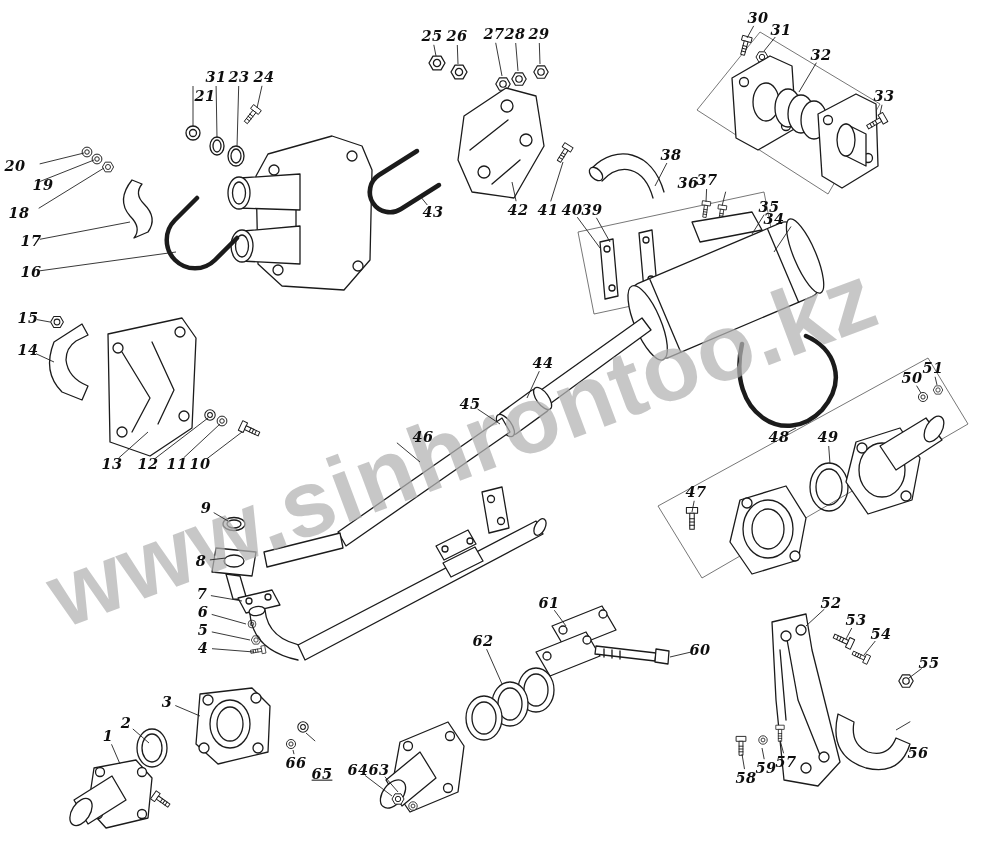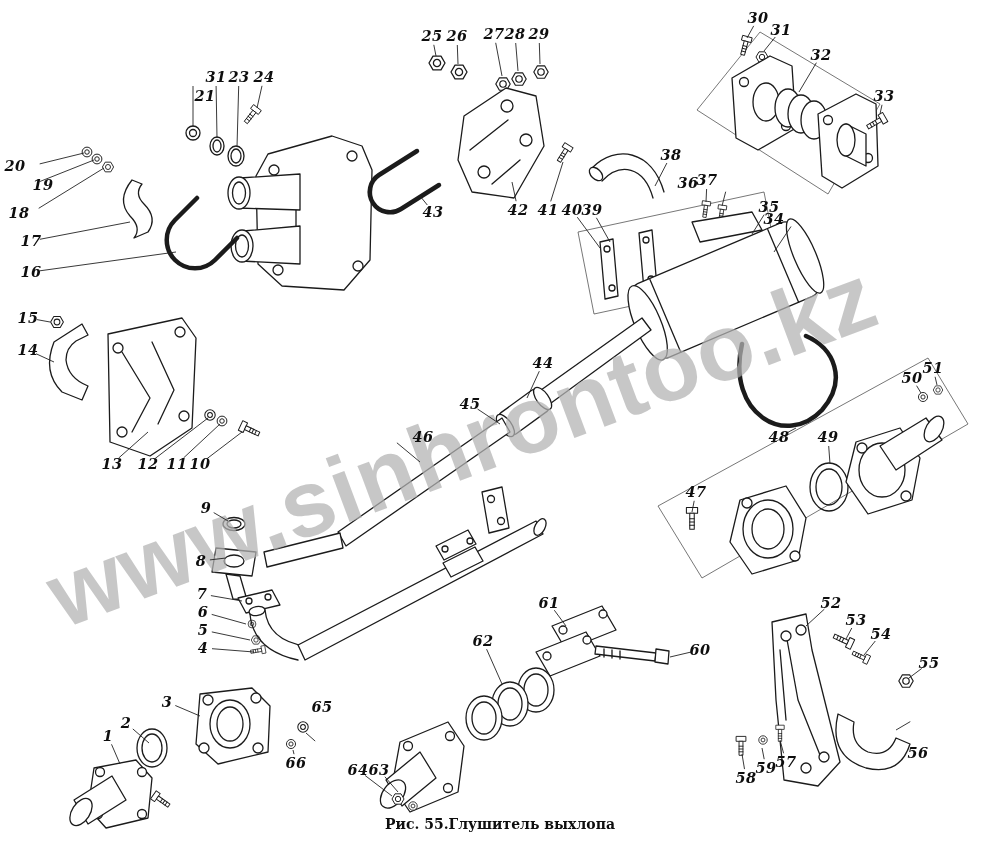--- a/index.html
+++ b/index.html
@@ -405,19 +405,18 @@
       <span class="callout" style="left: 929px; top: 663px;">55</span>
       <span class="callout" style="left: 918px; top: 717px; margin-top: 36px;">56</span>
       <span class="callout" style="left: 786px; top: 762px;">57</span>
       <span class="callout" style="left: 746px; top: 778px;">58</span>
       <span class="callout" style="left: 766px; top: 768px;">59</span>
       <span class="callout" style="left: 700px; top: 650px;">60</span>
       <span class="callout" style="left: 549px; top: 603px;">61</span>
       <span class="callout" style="left: 483px; top: 641px;">62</span>
       <span class="callout" style="left: 379px; top: 770px;">63</span>
       <span class="callout" style="left: 358px; top: 770px;">64</span>
-      <span class="callout" style="left: 322px; top: 707px;">65</span>
+      <span class="callout" style="left: 322px; top: 774px; text-decoration: underline;">65</span>
       <span class="callout" style="left: 296px; top: 763px;">66</span>
     </div>
 
-  <div class="caption">Рис. 55.Глушитель выхлопа</div>
 
 </div>
 
 </body></html>

